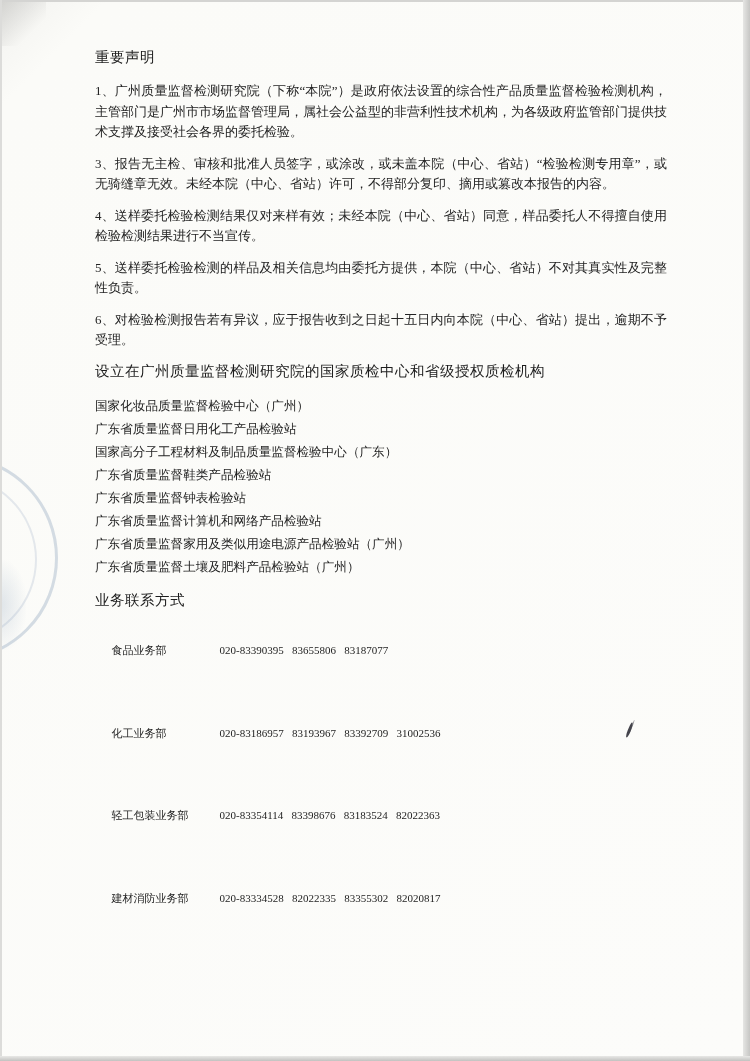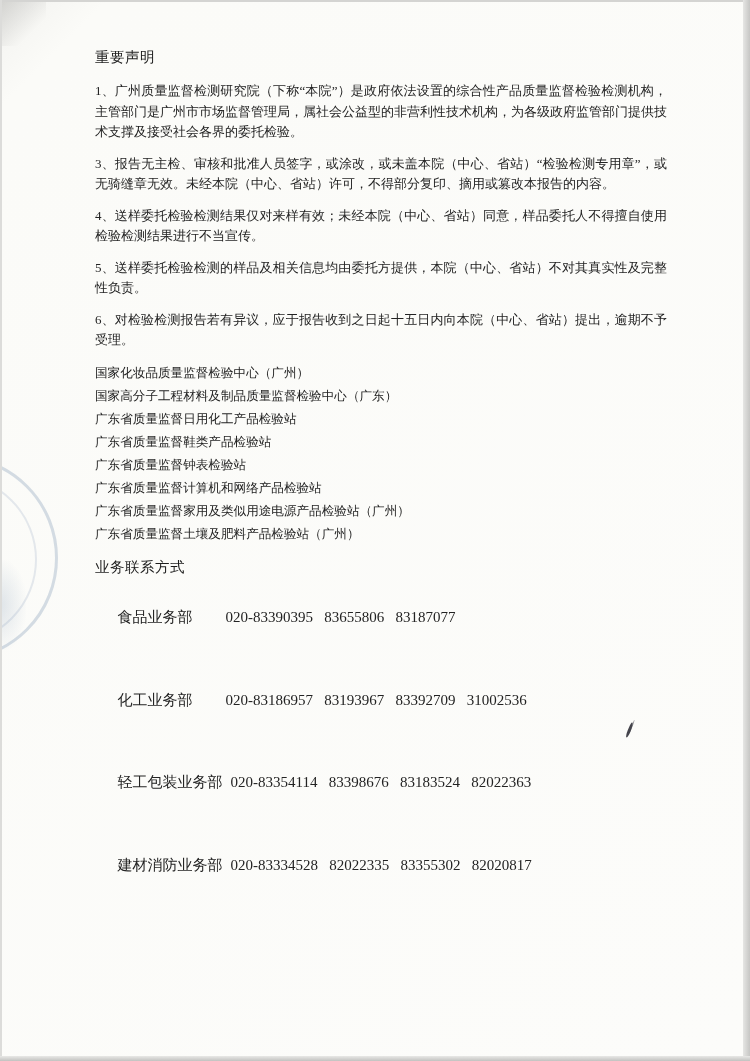--- a/index.html
+++ b/index.html
@@ -37,21 +37,21 @@
     text-align: justify;
     text-justify: inter-ideograph;
   }
   .h-centers { margin-top: 10px; margin-bottom: 14px; }
   .center-item {
     font-size: 12.6px;
     line-height: 23px;
   }
   .h-contacts { margin-top: 12px; margin-bottom: 0; }
   .contact-row {
-    font-size: 15px;
+    font-size: 11px;
     line-height: 27.5px;
     white-space: pre;
   }
   .c-label {
     display: inline-block;
     min-width: 100px;
     margin-right: 8px;
   }
   
   .edge-top {
@@ -112,24 +112,25 @@
   <div class="content">
 
     <h2 class="sec-heading">重要声明</h2>
 
     <p class="para">1、广州质量监督检测研究院（下称“本院”）是政府依法设置的综合性产品质量监督检验检测机构，主管部门是广州市市场监督管理局，属社会公益型的非营利性技术机构，为各级政府监管部门提供技术支撑及接受社会各界的委托检验。</p>
     <p class="para">3、报告无主检、审核和批准人员签字，或涂改，或未盖本院（中心、省站）“检验检测专用章”，或无骑缝章无效。未经本院（中心、省站）许可，不得部分复印、摘用或篡改本报告的内容。</p>
     <p class="para">4、送样委托检验检测结果仅对来样有效；未经本院（中心、省站）同意，样品委托人不得擅自使用检验检测结果进行不当宣传。</p>
     <p class="para">5、送样委托检验检测的样品及相关信息均由委托方提供，本院（中心、省站）不对其真实性及完整性负责。</p>
     <p class="para">6、对检验检测报告若有异议，应于报告收到之日起十五日内向本院（中心、省站）提出，逾期不予受理。</p>
 
+    <h2 class="sec-heading h-centers">设立在广州质量监督检测研究院的国家质检中心和省级授权质检机构</h2>
 
     <div class="center-item">国家化妆品质量监督检验中心（广州）</div>
+    <div class="center-item">广东省质量监督日用化工产品检验站</div>
     <div class="center-item">国家高分子工程材料及制品质量监督检验中心（广东）</div>
-    <div class="center-item">广东省质量监督日用化工产品检验站</div>
     <div class="center-item">广东省质量监督鞋类产品检验站</div>
     <div class="center-item">广东省质量监督钟表检验站</div>
     <div class="center-item">广东省质量监督计算机和网络产品检验站</div>
     <div class="center-item">广东省质量监督家用及类似用途电源产品检验站（广州）</div>
     <div class="center-item">广东省质量监督土壤及肥料产品检验站（广州）</div>
 
     <h2 class="sec-heading h-contacts">业务联系方式</h2>
 
     <div class="contact-row">
       <span class="c-label">食品业务部</span><span>020-83390395   83655806   83187077</span>

